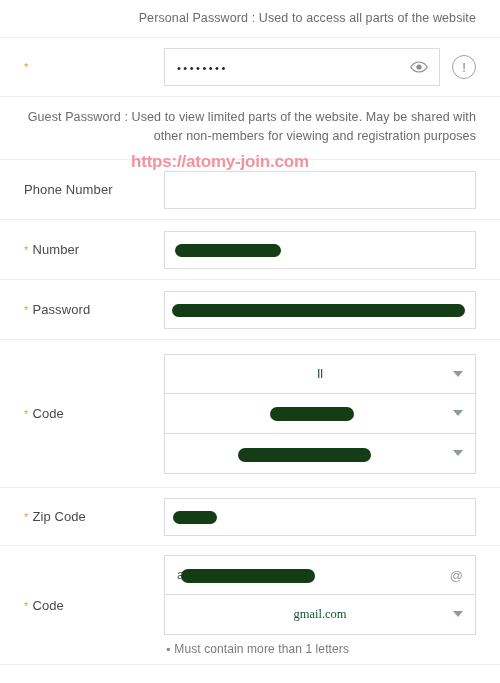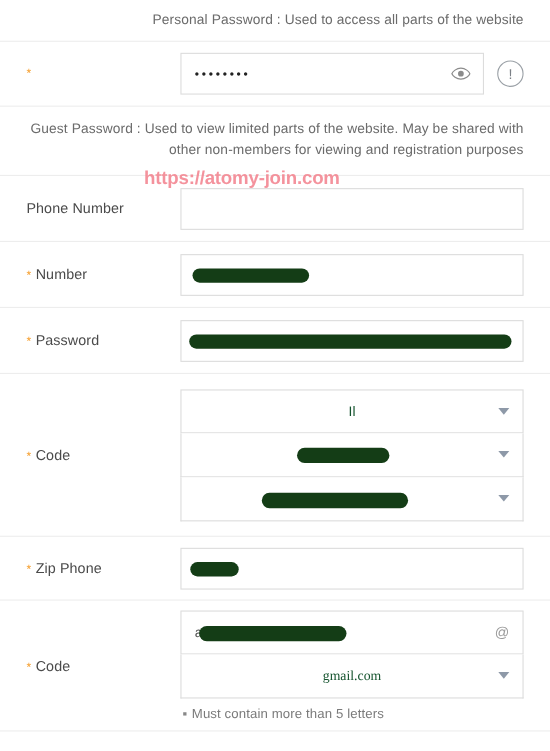--- a/index.html
+++ b/index.html
@@ -281,21 +281,21 @@
         <span class="sel-text"></span>
         <span class="redact" style="left:73px;top:14px;width:133px;height:14px;"></span>
         <span class="caret"></span>
       </div>
     </div>
   </div>
 
   <div class="row" style="height:58px;">
     <div class="label">
       <span class="req">*</span>
-      <span>Zip Phone</span>
+      <span>Zip Code</span>
     </div>
     <div class="control">
       <div class="field">
         <span></span>
         <span class="redact" style="left:8px;top:12px;width:44px;height:13px;"></span>
       </div>
     </div>
   </div>
 
   <div class="row" style="height:119px;align-items:center;">
@@ -307,20 +307,20 @@
       <div class="field tall">
         <span>a</span>
         <span class="redact" style="left:16px;top:13px;width:134px;height:14px;"></span>
         <span class="at-sign">@</span>
       </div>
       <div class="field select tall">
         <span class="sel-text">gmail.com</span>
         <span class="caret"></span>
       </div>
       <div class="hint">
-        <span class="bullet">▪</span><span>Must contain more than 5 letters</span>
+        <span class="bullet">▪</span><span>Must contain more than 1 letters</span>
       </div>
     </div>
   </div>
 
 </div>
 
 <div class="watermark">https://atomy-join.com</div>
 
 </body></html>

